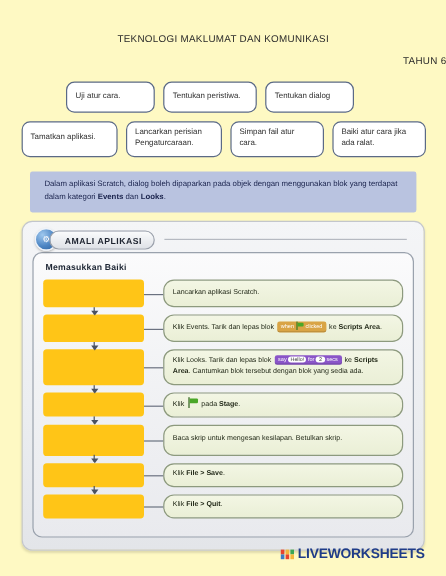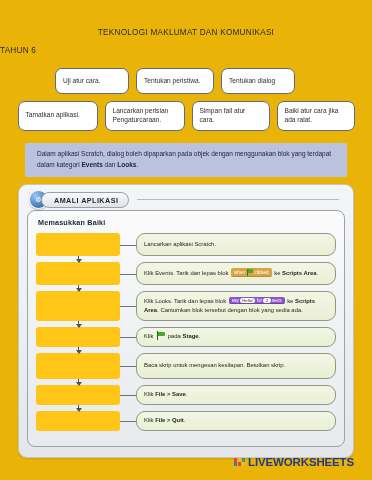--- a/index.html
+++ b/index.html
@@ -14,33 +14,33 @@
     overflow: hidden;
     position: relative;
     color: #1a1a1a;
   }
 
   .sheet {
     position: absolute;
     left: 0; top: 0;
     width: 372px;
     height: 480px;
-    background: #eab308;
+    background: #fef9c3;
   }
 
   
   .doc-title {
     text-align: center;
     font-size: 8.2px;
     letter-spacing: 0.25px;
     color: #2a2a2a;
     margin-top: 28px;
   }
   .doc-subtitle {
-    text-align: left;
+    text-align: right;
     font-size: 8.2px;
     letter-spacing: 0.25px;
     color: #2a2a2a;
     margin-top: 9px;
   }
 
   
   .namerow {
     display: flex;
     align-items: center;

